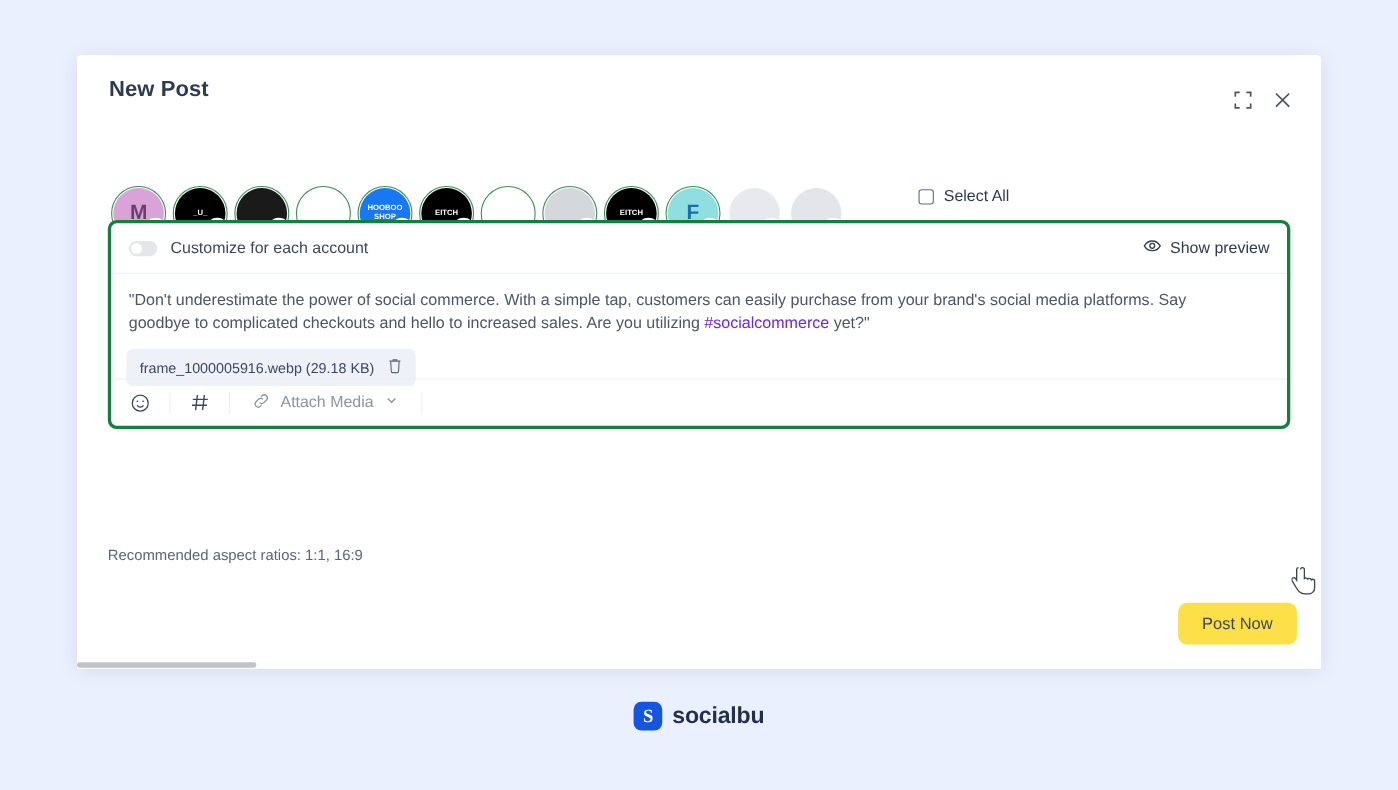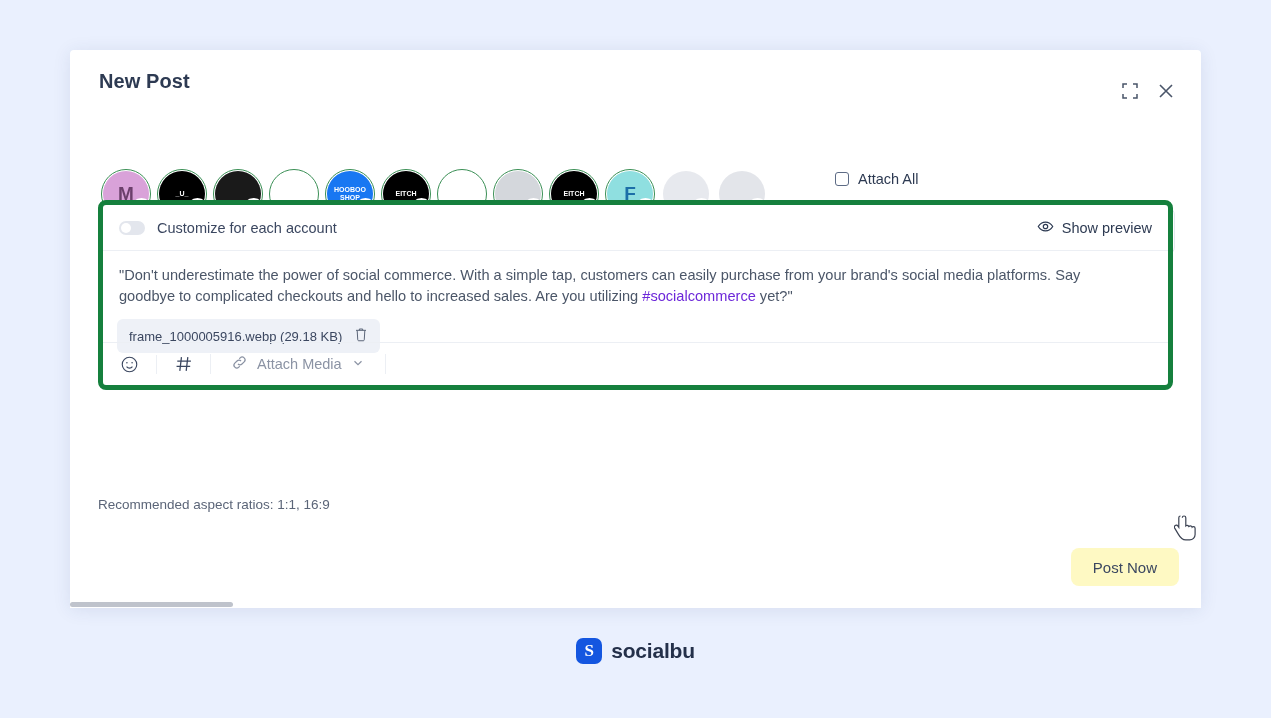--- a/index.html
+++ b/index.html
@@ -99,21 +99,21 @@
     display:flex; align-items:center; justify-content:space-between;
     padding:0 18px 0 24px; cursor:pointer; background:#fff;
   }
   #accounts-select .ph { font-size:15.5px; color:#9aa3b4; letter-spacing:.3px; }
   .chev { color:#9aa3b4; }
 
   
   #composer {
     position:absolute; left:28px; top:150px;
     width:1075px; height:190px;
-    border:5px solid #15803d; border-radius:8px;
+    border:3px solid #15803d; border-radius:8px;
     background:#fff; overflow:hidden;
   }
   #composer-top {
     height:46px; border-bottom:1px solid #eceff4;
     display:flex; align-items:center; justify-content:space-between;
     padding:0 16px 0 16px;
   }
   .cust-left { display:flex; align-items:center; gap:12px; }
   #toggle {
     width:26px; height:14px; border-radius:8px; background:#e3e6ed;
@@ -161,21 +161,21 @@
     position:absolute; left:28px; top:447px;
     font-size:13.5px; color:#5b6578;
   }
 
   
   #footer-actions {
     position:absolute; right:22px; bottom:22px;
     display:flex; align-items:center; gap:14px;
   }
   #post-now {
-    background:#fef9c3; color:#3b4760;
+    background:#fde047; color:#3b4760;
     border:none; border-radius:8px;
     padding:0 22px; height:38px;
     font-size:15px; font-family:inherit; cursor:pointer;
   }
   #schedule {
     background:#1456e0; color:#fff; border:none; border-radius:8px;
     height:38px; padding:0 18px 0 22px;
     font-size:15.5px; font-weight:700; font-family:inherit;
     display:flex; align-items:center; gap:12px; cursor:pointer;
   }
@@ -380,21 +380,21 @@
           </div>
         </div>
         <div class="avatar-wrap">
           <div class="add-btn">+</div>
         </div>
       </div>
 
     <div id="select-col">
       <div id="select-all-row">
         <span id="select-all-box"></span>
-        <span id="select-all-label">Attach All</span>
+        <span id="select-all-label">Select All</span>
       </div>
       <div id="accounts-select">
         <span class="ph">My Accounts</span>
         <span class="chev">
           <svg viewBox="0 0 16 16" width="15" height="15" fill="none" stroke="currentColor" stroke-width="1.4">
               <path d="M4 6l4 4 4-4"></path>
             </svg>
         </span>
       </div>
     </div>

